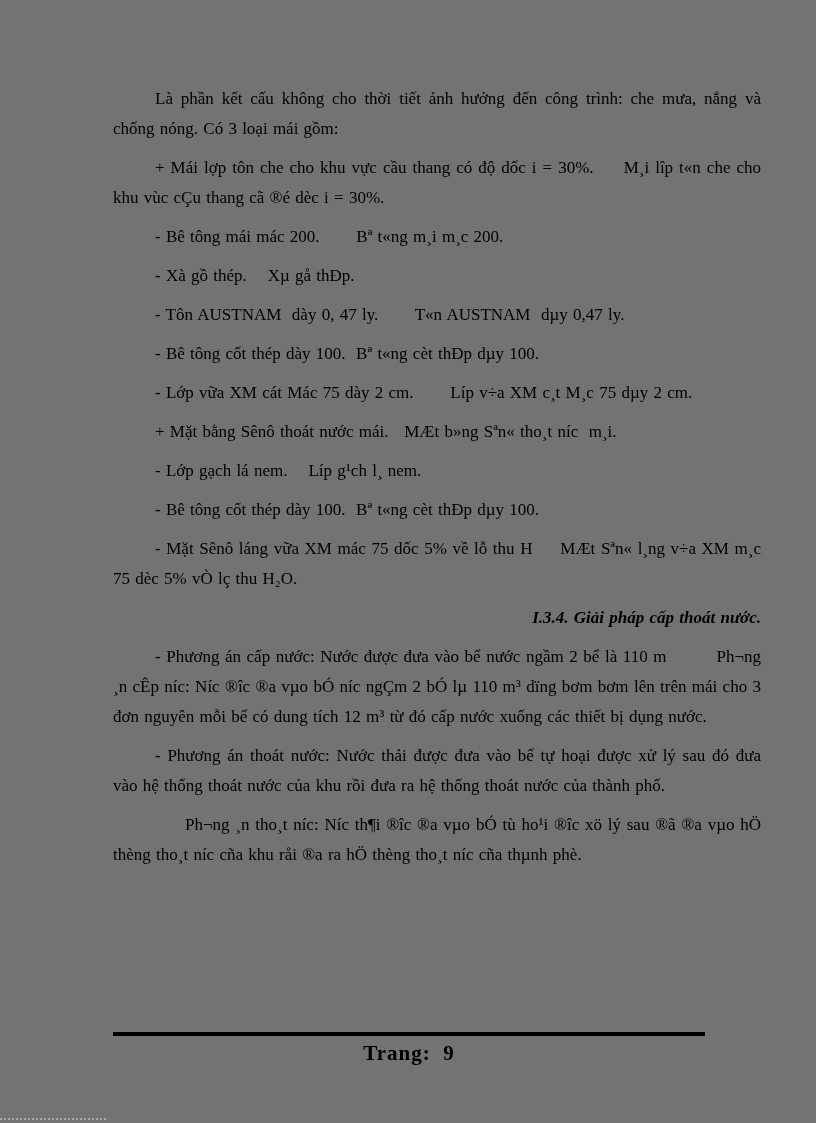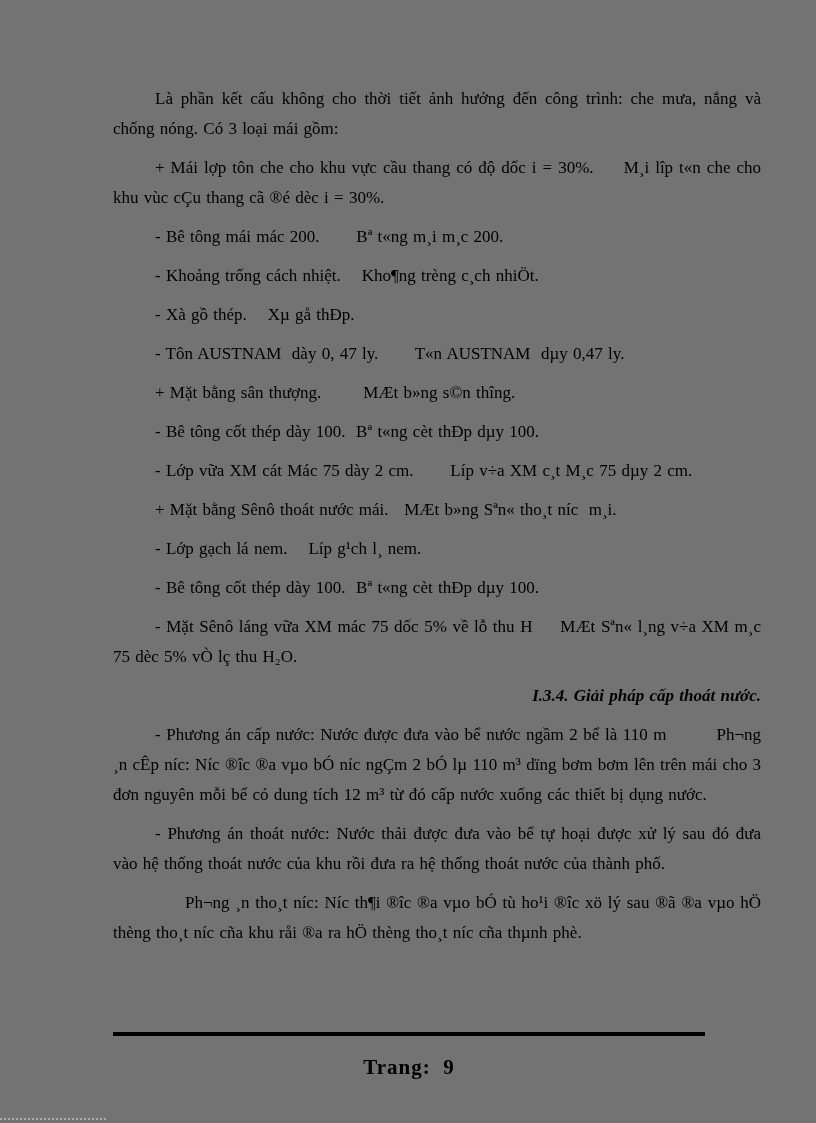--- a/index.html
+++ b/index.html
@@ -37,21 +37,21 @@
     position: absolute;
     left: 113px;
     top: 1032px;
     width: 592px;
   }
   .footer-rule {
     height: 4px;
     background: #000000;
   }
   .footer-text {
-    margin-top: 19px;
+    margin-top: 5px;
     text-align: center;
     font-weight: bold;
     font-size: 21px;
     letter-spacing: 1px;
     font-family: "Liberation Serif", "DejaVu Serif", serif;
   }
   .edge-dots {
     position: absolute;
     left: 0;
     bottom: 3px;
@@ -61,24 +61,22 @@
   }
 </style>
 </head>
 <body>
 
 <div class="page">
   <div class="content">
     <p>Là phần kết cấu không cho thời tiết ảnh hưởng đến công trình: che mưa, nắng và chống nóng. Có 3 loại mái gồm:</p>
     <p>+ Mái lợp tôn che cho khu vực cầu thang có độ dốc i = 30%.&nbsp;&nbsp;&nbsp;&nbsp; M¸i lîp t«n che cho khu vùc cÇu thang cã ®é dèc i = 30%.</p>
     <p>- Bê tông mái mác 200.&nbsp;&nbsp;&nbsp;&nbsp;&nbsp;&nbsp; Bª t«ng m¸i m¸c 200.</p>
-    <p>- Khoảng trống cách nhiệt.&nbsp;&nbsp;&nbsp; Kho¶ng trèng c¸ch nhiÖt.</p>
     <p>- Xà gồ thép.&nbsp;&nbsp;&nbsp; Xµ gå thÐp.</p>
     <p>- Tôn AUSTNAM&nbsp; dày 0, 47 ly.&nbsp;&nbsp;&nbsp;&nbsp;&nbsp;&nbsp; T«n AUSTNAM&nbsp; dµy 0,47 ly.</p>
-    <p>+ Mặt bằng sân thượng.&nbsp;&nbsp;&nbsp;&nbsp;&nbsp;&nbsp;&nbsp; MÆt b»ng s©n thîng.</p>
     <p>- Bê tông cốt thép dày 100.&nbsp; Bª t«ng cèt thÐp dµy 100.</p>
     <p>- Lớp vữa XM cát Mác 75 dày 2 cm.&nbsp;&nbsp;&nbsp;&nbsp;&nbsp;&nbsp; Líp v÷a XM c¸t M¸c 75 dµy 2 cm.</p>
     <p>+ Mặt bằng Sênô thoát nước mái.&nbsp;&nbsp; MÆt b»ng Sªn« tho¸t níc&nbsp; m¸i.</p>
     <p>- Lớp gạch lá nem.&nbsp;&nbsp;&nbsp; Líp g¹ch l¸ nem.</p>
     <p>- Bê tông cốt thép dày 100.&nbsp; Bª t«ng cèt thÐp dµy 100.</p>
     <p>- Mặt Sênô láng vữa XM mác 75 dốc 5% về lỗ thu H&nbsp;&nbsp;&nbsp;&nbsp; MÆt Sªn« l¸ng v÷a XM m¸c 75 dèc 5% vÒ lç thu H₂O.</p>
     <p class="heading">I.3.4. Giải pháp cấp thoát nước.</p>
     <p>- Phương án cấp nước: Nước được đưa vào bể nước ngầm 2 bể là 110 m&nbsp;&nbsp;&nbsp;&nbsp;&nbsp;&nbsp;&nbsp;&nbsp; Ph¬ng ¸n cÊp níc: Níc ®îc ®a vµo bÓ níc ngÇm 2 bÓ lµ 110 m³ dïng bơm bơm lên trên mái cho 3 đơn nguyên mỗi bể có dung tích 12 m³ từ đó cấp nước xuống các thiết bị dụng nước.</p>
     <p>- Phương án thoát nước: Nước thải được đưa vào bể tự hoại được xử lý sau đó đưa vào hệ thống thoát nước của khu rồi đưa ra hệ thống thoát nước của thành phố.</p>
     <p class="indent2">Ph¬ng ¸n tho¸t níc: Níc th¶i ®îc ®a vµo bÓ tù ho¹i ®îc xö lý sau ®ã ®a vµo hÖ thèng tho¸t níc cña khu råi ®a ra hÖ thèng tho¸t níc cña thµnh phè.</p>

